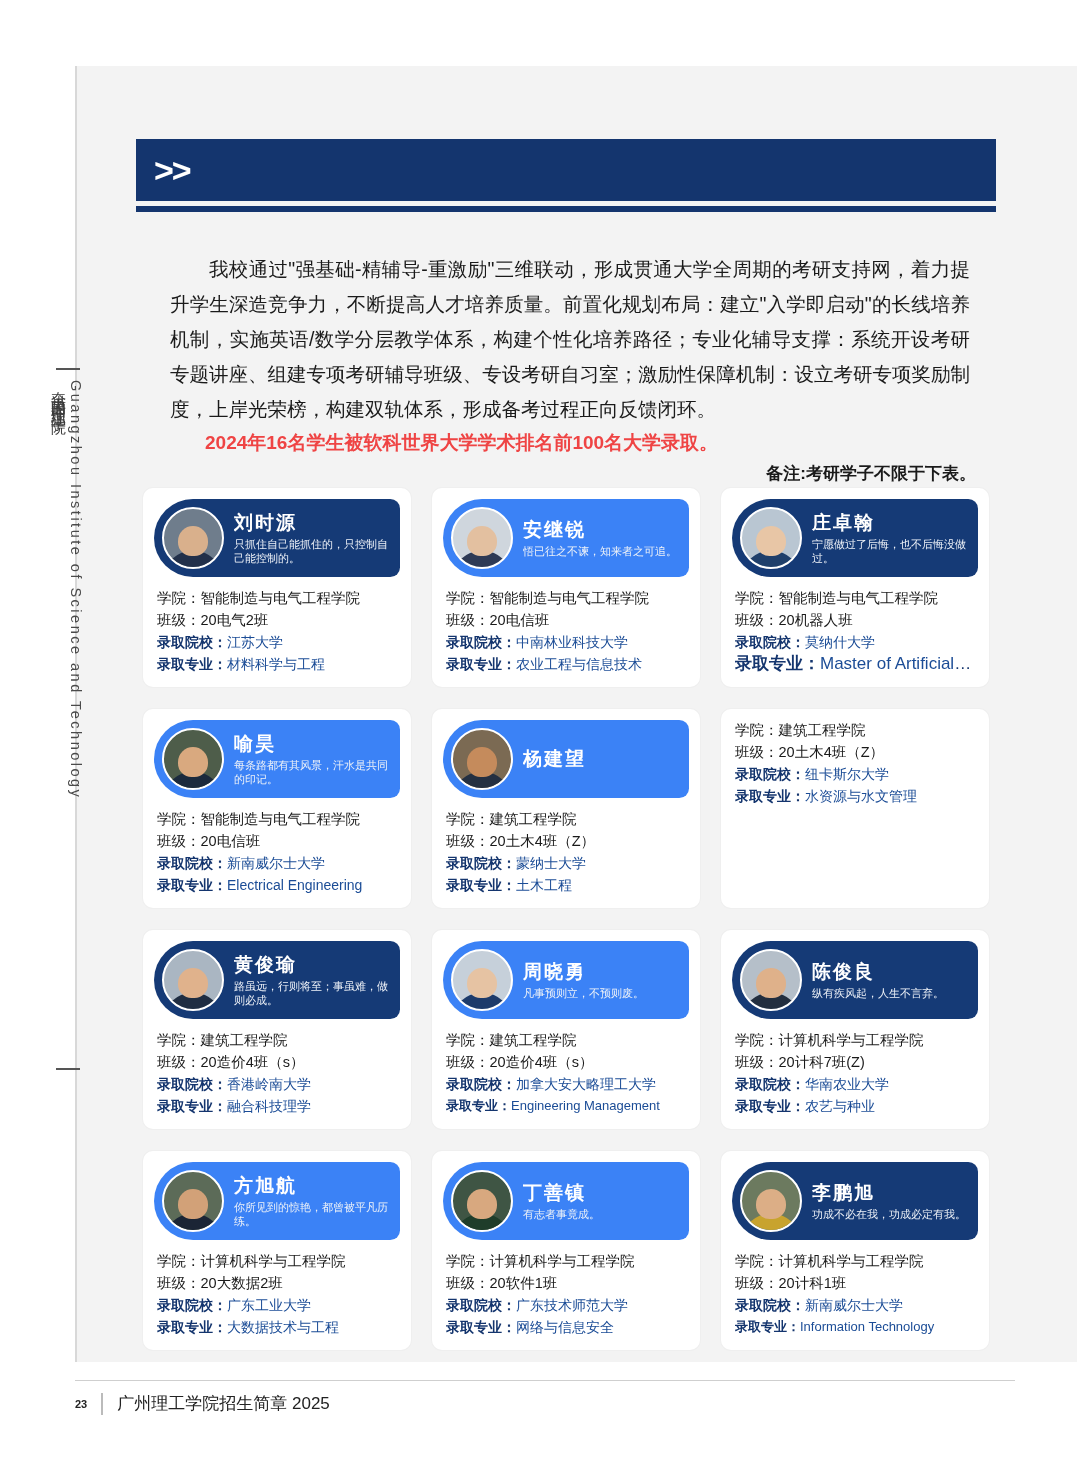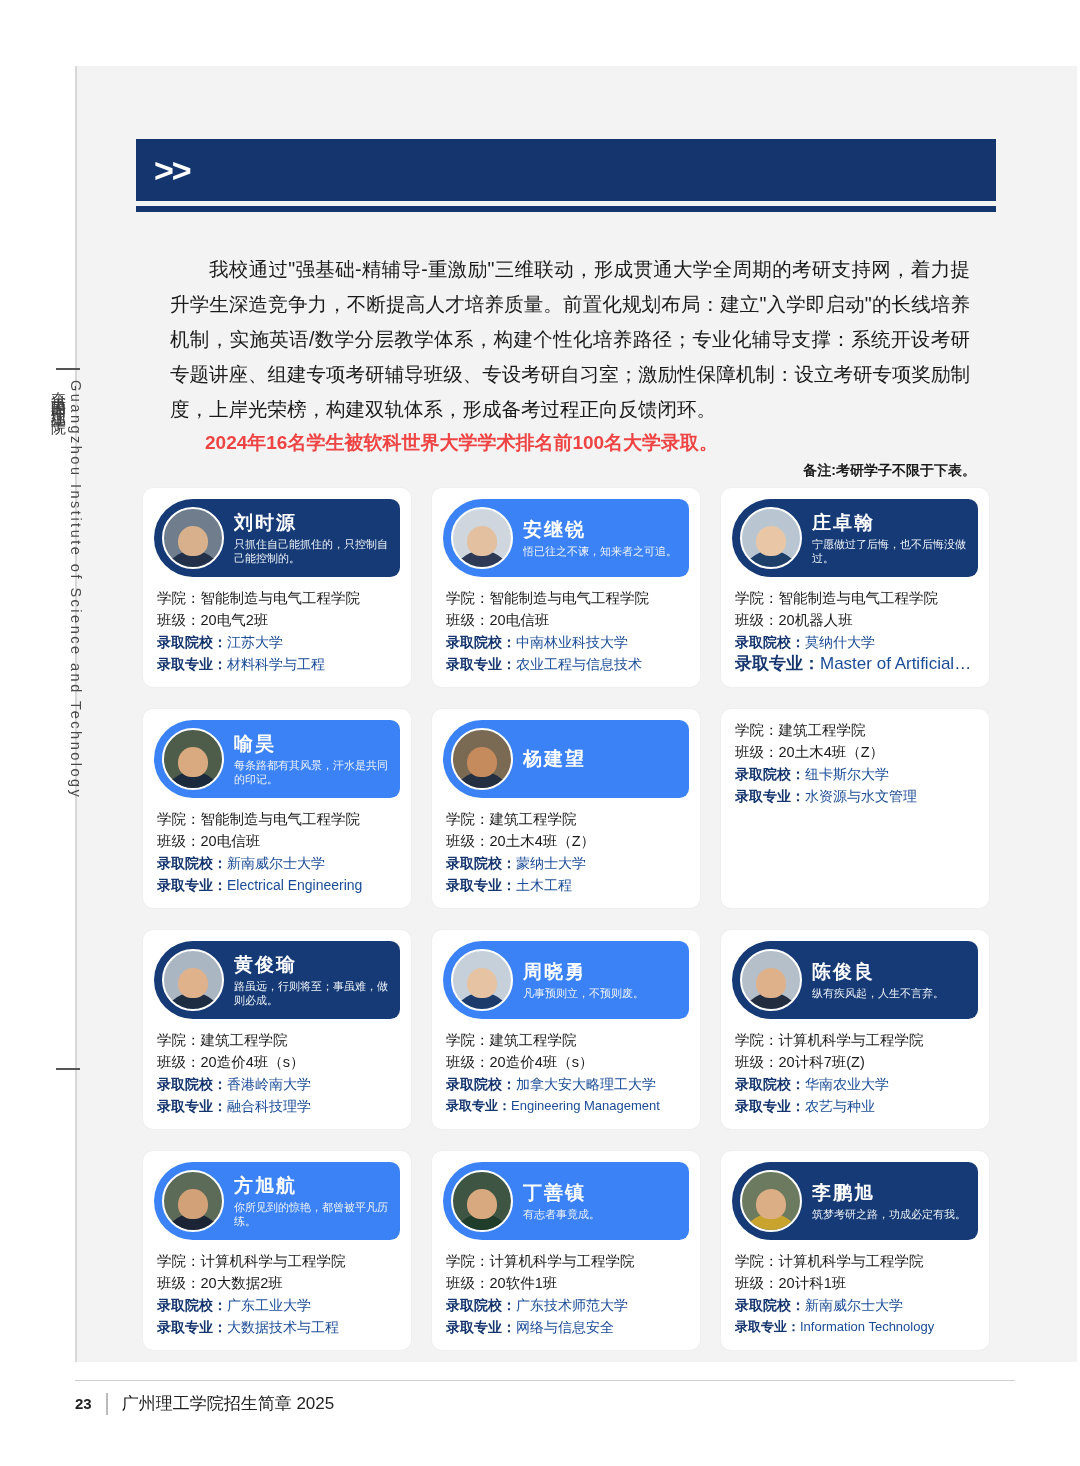--- a/index.html
+++ b/index.html
@@ -119,21 +119,21 @@
     font-size: 19px;
     font-weight: bold;
     color: #ef4444;
     margin-left: 9px;
   }
   .note-line {
     position: absolute;
     left: 170px; top: 462px;
     width: 806px;
     text-align: right;
-    font-size: 14px;
+    font-size: 17px;
     color: #1a1a1a;
     font-weight: bold;
   }
 
   
   .grid {
     position: absolute;
     left: 143px; top: 488px;
     width: 848px;
   }
@@ -226,21 +226,21 @@
   }
   .footer {
     position: absolute;
     left: 75px; top: 1392px;
     display: flex;
     align-items: center;
     gap: 14px;
     font-size: 17px;
     color: #222;
   }
-  .footer .pg { font-weight: bold; font-size: 15px; }
+  .footer .pg { font-weight: bold; font-size: 11px; }
   .footer .sep { width: 2px; height: 22px; background: #bbb; }
 </style>
 </head>
 <body>
 
 <div class="page">
 
   <div class="panel"></div>
   <div class="left-border"></div>
 
@@ -468,21 +468,21 @@
       </div>
 
       <div class="card">
         <div class="card-head deep">
           <div class="avatar" style="background: rgb(108, 122, 95);">
             <span class="shoulders" style="background: rgb(200, 163, 46);"></span>
             <span class="face" style="background: rgb(220, 174, 134);"></span>
           </div>
           <div class="head-text">
             <div class="stu-name">李鹏旭</div>
-            <div class="stu-motto">筑梦考研之路，功成必定有我。</div>
+            <div class="stu-motto">功成不必在我，功成必定有我。</div>
           </div>
         </div>
         <div class="card-body">
           <div class="kv"><span>学院：</span><span>计算机科学与工程学院</span></div>
           <div class="kv"><span>班级：</span><span>20计科1班</span></div>
           <div class="kv blue"><span class="lbl">录取院校：</span><span class="val">新南威尔士大学</span></div>
           <div class="kv blue" style="font-size:13px;"><span class="lbl">录取专业：</span><span class="val">Information Technology</span></div>
         </div>
       </div>
     </div>

